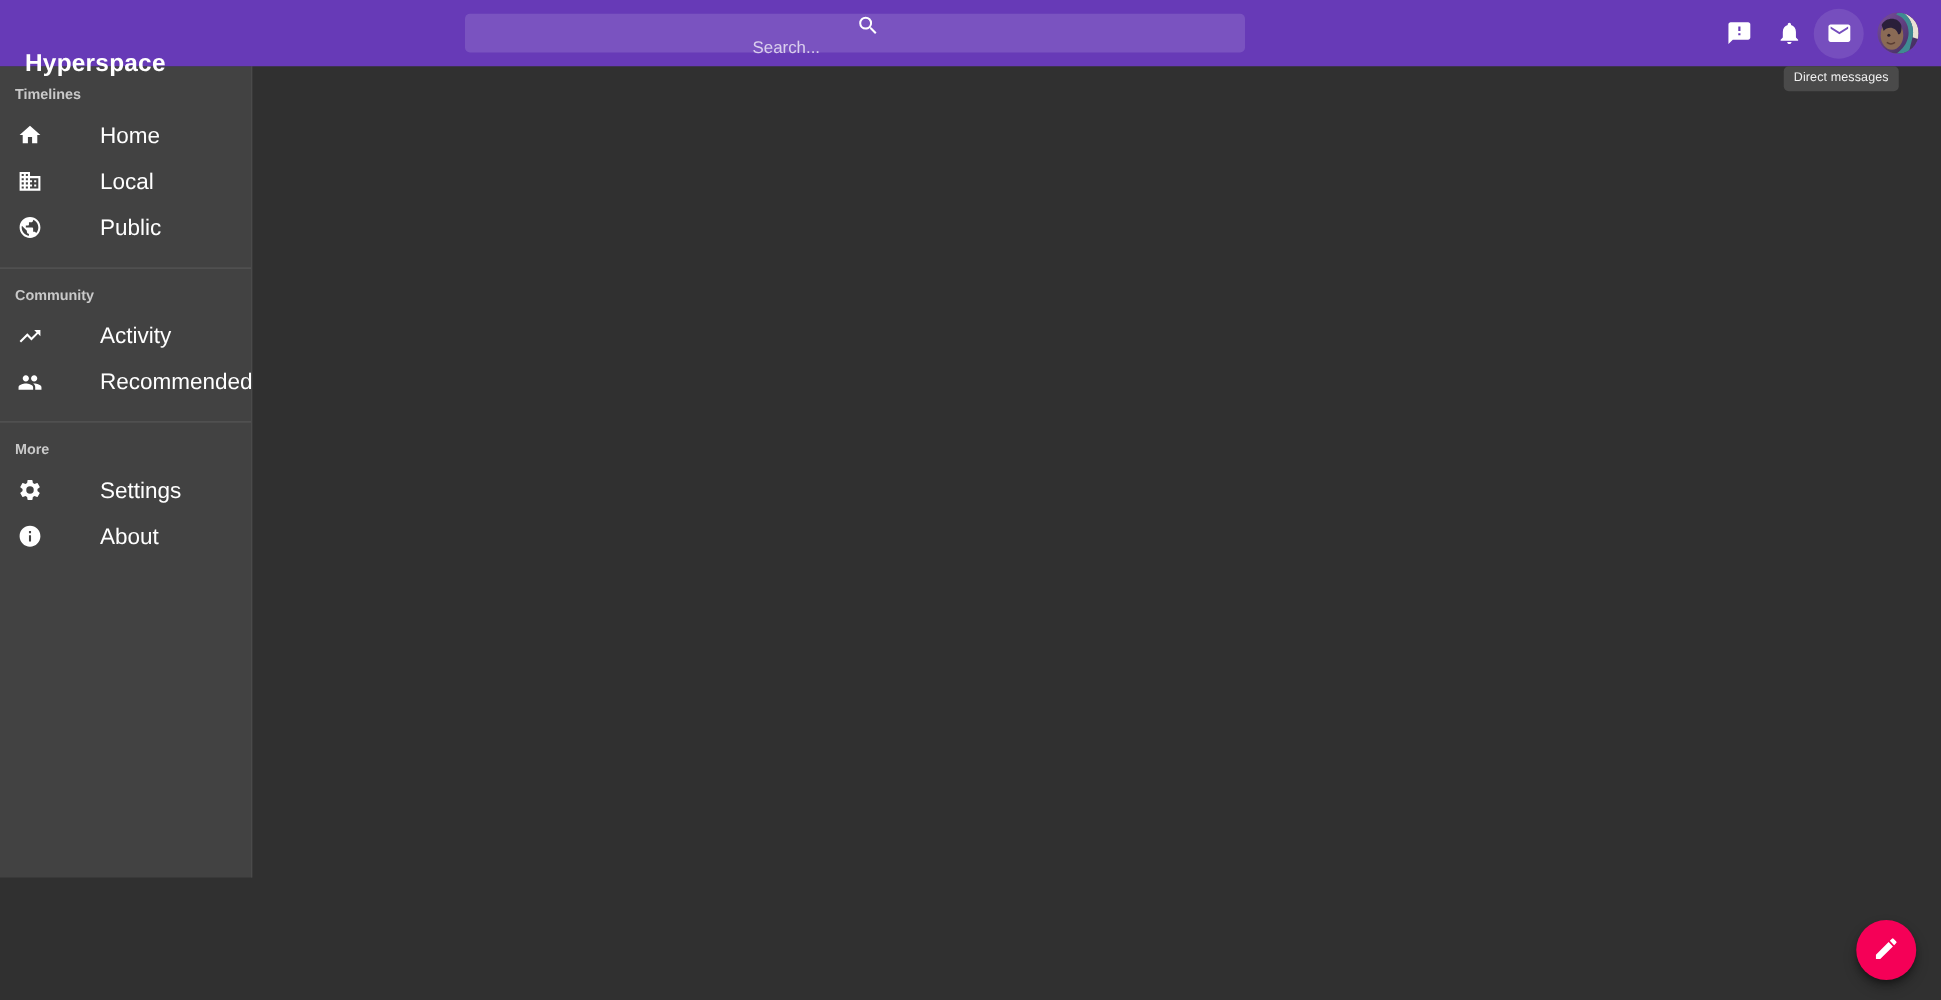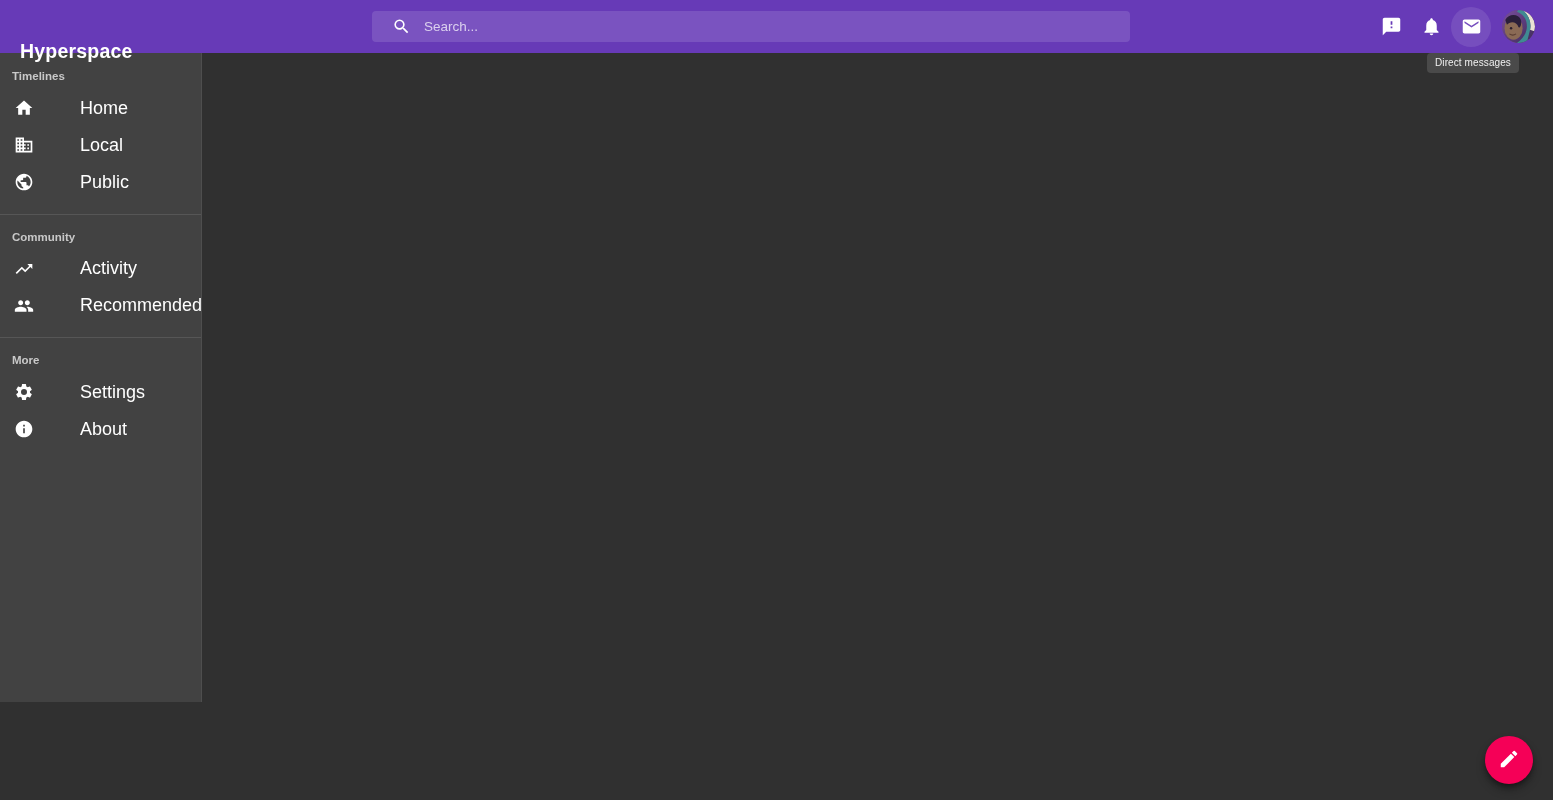--- a/index.html
+++ b/index.html
@@ -27,24 +27,24 @@
     position: absolute; left: 20px; top: 50%;
     transform: translateY(-50%);
     font-size: 19.5px; font-weight: bold;
     color: #ffffff; letter-spacing: .2px;
     white-space: nowrap;
     margin-top: 24px;
   }
 
   .searchbar {
     position: absolute; left: 372px; top: 11px;
-    width: 758px; height: 31px;
+    width: 624px; height: 31px;
     background: rgba(255,255,255,0.13);
     border-radius: 4px;
-    display: flex; align-items: center;
+    display: flex; align-items: center; flex-direction: column;
   }
   .searchbar .si { margin-left: 20px; display: flex; }
   .search-input {
     flex: 1; height: 100%;
     background: transparent; border: none; outline: none;
     color: #ffffff; font-size: 13.5px;
     font-family: "Liberation Sans", sans-serif;
     padding-left: 33px; margin-left: -20px;
   }
   .search-input::placeholder { color: rgba(255,255,255,0.72); }

